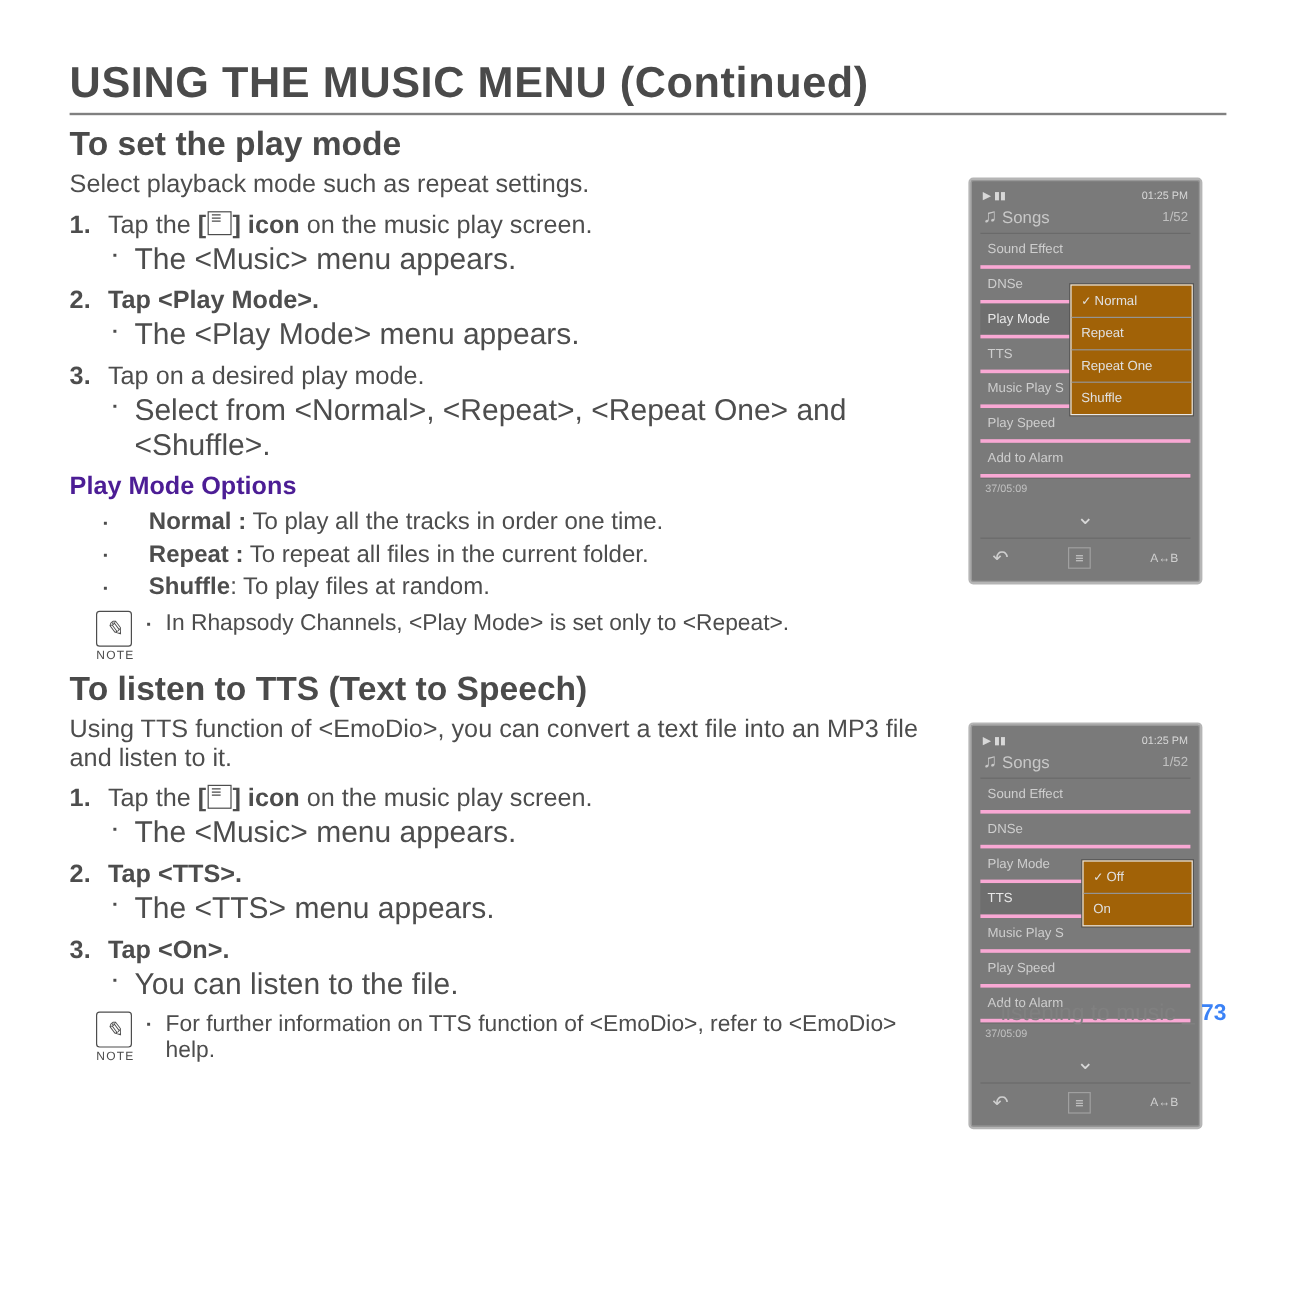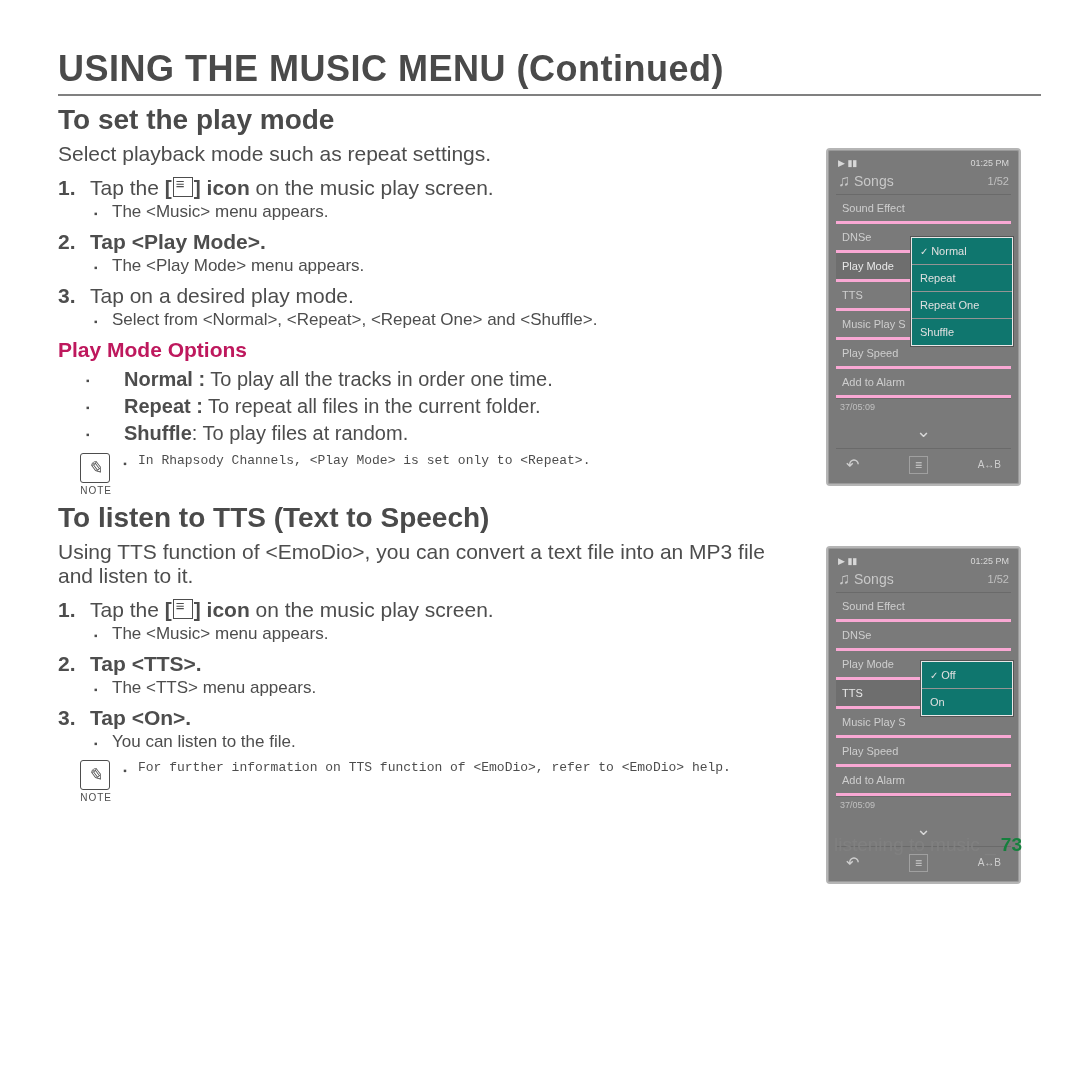--- a/index.html
+++ b/index.html
@@ -1,56 +1,56 @@
 <!DOCTYPE html>
 <html><head>
 <meta charset="utf-8">
 <style>
 html,body{margin:0;padding:0;width:1080px;height:1080px;background:#fff;font-family:Arial,Helvetica,sans-serif;color:#4d4d4d;}
-.page{position:relative;padding:48px 39px 20px 58px;box-sizing:border-box;width:1080px;height:884px;}
+.page{position:relative;padding:48px 58px 20px 58px;box-sizing:border-box;width:1080px;height:884px;}
 h1{font-size:36px;font-weight:bold;color:#4a4a4a;margin:0 0 4px 0;letter-spacing:0.5px;}
 .rule{border:none;border-top:2px solid #808080;margin:0 0 8px 0;}
 h2{font-size:28px;font-weight:bold;color:#4a4a4a;margin:4px 0 6px 0;}
 .intro{font-size:21px;color:#4d4d4d;margin:0 0 10px 0;}
 .cols{display:flex;gap:30px;}
 .left{flex:1;}
 .right{width:215px;flex:none;}
 ol.steps{list-style:none;padding:0;margin:0;counter-reset:step;}
 ol.steps>li{counter-increment:step;font-size:21px;color:#4d4d4d;margin:0 0 2px 0;padding-left:32px;position:relative;}
 ol.steps>li::before{content:counter(step)".";font-weight:bold;position:absolute;left:0;}
 ol.steps>li .b{font-weight:bold;}
 .sub{list-style:none;padding:0 0 0 4px;margin:2px 0 8px 0;}
-.sub li{font-size:17px;color:#4d4d4d;position:relative;padding-left:18px;margin:0 0 2px 0;}
+.sub li{font-size:25px;color:#4d4d4d;position:relative;padding-left:18px;margin:0 0 2px 0;}
 .sub li::before{content:"▪";font-size:10px;position:absolute;left:0;top:6px;}
-.subhead{font-size:21px;font-weight:bold;color:#be185d;margin:8px 0 6px 0;}
+.subhead{font-size:21px;font-weight:bold;color:#4c1d95;margin:8px 0 6px 0;}
 .opts{list-style:none;padding:0 0 0 28px;margin:0;}
 .opts li{font-size:20px;color:#4d4d4d;position:relative;padding-left:18px;margin:0 0 4px 0;}
 .opts li::before{content:"▪";font-size:10px;position:absolute;left:0;top:7px;}
 .opts li .b{font-weight:bold;margin-left:20px;}
 .noterow{display:flex;align-items:flex-start;gap:10px;margin:8px 0 2px 20px;}
 .nicon{width:34px;flex:none;text-align:center;}
 .nicon .sq{width:28px;height:28px;border:1.5px solid #4d4d4d;border-radius:3px;display:flex;align-items:center;justify-content:center;margin:0 auto;}
 .nicon .sq span{font-style:italic;font-size:18px;color:#4d4d4d;}
 .nicon .lab{font-size:10px;letter-spacing:1px;color:#4d4d4d;margin-top:2px;text-align:right;}
-.notetext{font-size:13px;color:#4d4d4d;position:relative;padding-left:16px;flex:1;font-family:Liberation Mono, monospace;}
+.notetext{font-size:19px;color:#4d4d4d;position:relative;padding-left:16px;flex:1;}
 .notetext::before{content:"▪";font-size:10px;position:absolute;left:0;top:6px;}
 .iconbox{display:inline-block;width:18px;height:18px;border:1.5px solid #4d4d4d;vertical-align:-2px;position:relative;margin:0 1px;}
 .iconbox::before{content:"≡";position:absolute;left:2px;top:-3px;font-size:15px;color:#4d4d4d;}
 .footer{position:absolute;right:58px;bottom:28px;font-size:19px;color:#808080;}
-.footer .pg{font-weight:bold;color:#15803d;}
+.footer .pg{font-weight:bold;color:#3b82f6;}
 
 .device{width:195px;background:#7a7a7a;border:2px solid #b5b5b5;border-radius:4px;padding:8px;box-sizing:border-box;box-shadow:0 0 0 1px #999 inset;margin-top:6px;}
 .statusbar{display:flex;justify-content:space-between;align-items:center;font-size:9px;color:#d8d8d8;padding:0 2px 2px 2px;}
 .titlebar{display:flex;align-items:center;gap:4px;color:#c8c8c8;font-size:14px;padding:2px 2px 4px 2px;border-bottom:1px solid #6a6a6a;}
 .titlebar .mus{font-size:16px;}
 .titlebar .ct{margin-left:auto;font-size:11px;color:#c0c0c0;}
 .menulist{font-size:11px;color:#cecece;position:relative;}
 .menurow{padding:7px 6px;border-bottom:3px solid #f9a8d4;}
 .menurow.hl{background:#6e6e6e;color:#e8e8e8;}
-.popup{position:absolute;right:-2px;top:42px;width:100px;border:1px solid #e8e8e8;background:#0f766e;box-shadow:0 0 0 1px #555;}
+.popup{position:absolute;right:-2px;top:42px;width:100px;border:1px solid #e8e8e8;background:#a16207;box-shadow:0 0 0 1px #555;}
 .popup .prow{padding:7px 8px;border-bottom:1px solid #949494;font-size:11px;color:#e0e0e0;}
 .popup .prow:last-child{border-bottom:none;}
 .popup .prow.sel::before{content:"✓ ";font-size:10px;}
 .trackbar{display:flex;justify-content:flex-start;align-items:center;font-size:9px;color:#c0c0c0;padding:3px 4px 2px 4px;border-top:1px solid #6a6a6a;}
 .arrowrow{text-align:center;color:#d8d8d8;font-size:18px;padding:6px 0;}
 .bottombar{display:flex;justify-content:space-between;align-items:center;padding:6px 10px 2px 10px;border-top:1px solid #6a6a6a;color:#cfcfcf;font-size:16px;}
 .bottombar .mid{border:1px solid #a0a0a0;padding:1px 5px;font-size:12px;}
 .popup2{top:68px;width:90px;}
 </style>
 </head>

